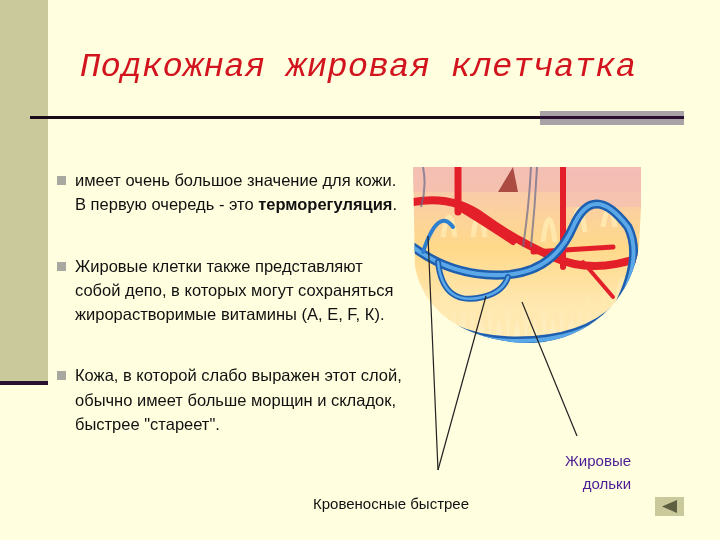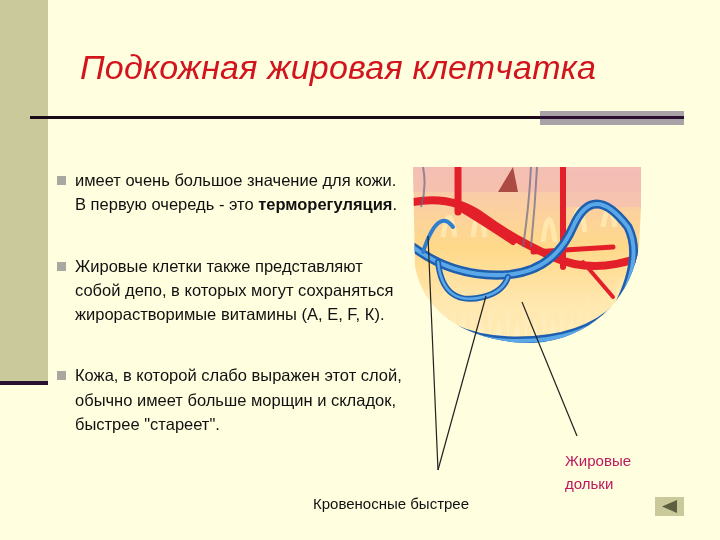--- a/index.html
+++ b/index.html
@@ -1,29 +1,29 @@
 <!DOCTYPE html>
 <html><head>
 <meta charset="utf-8">
 <style>
   html, body { margin:0; padding:0; }
   body { width:720px; height:540px; background:#FFFEDF; position:relative; overflow:hidden; font-family:"Liberation Sans", sans-serif; }
   .olive-bar { position:absolute; left:0; top:0; width:48px; height:383px; background:#C9C99B; }
   .olive-bar-edge { position:absolute; left:0; top:381px; width:48px; height:4px; background:#2A1030; }
-  .title { position:absolute; left:80px; top:48px; font-family:Liberation Sans, sans-serif; font-style:italic; font-size:34px; color:#D2141E; white-space:nowrap; letter-spacing:0.2px; }
+  .title { position:absolute; left:80px; top:48px; font-family:Liberation Mono, monospace; font-style:italic; font-size:34px; color:#D2141E; white-space:nowrap; letter-spacing:0.2px; }
   .title-rule { position:absolute; left:30px; top:116px; width:654px; height:3px; background:#1A0A1A; }
   .title-rule-accent { position:absolute; left:540px; top:111px; width:144px; height:14px; background:#A9A3A8; }
   .title-rule-accent-line { position:absolute; left:540px; top:116px; width:144px; height:3px; background:#2A1030; }
   .bullets { position:absolute; left:57px; top:131px; width:345px; margin:0; padding:0; list-style:none; }
   .bullet { position:relative; padding-left:18px; font-size:16.5px; line-height:24.3px; color:#111;margin-top:37px; }
   .bullet-marker { position:absolute; left:0; top:8px; width:9px; height:9px; background:#A8A8A0; }
   .bullet b { font-weight:bold; }
   .figure { position:absolute; left:413px; top:167px; width:228px; height:177px; }
   .label-vessels { position:absolute; left:313px; top:495px; font-size:15px; color:#111; white-space:nowrap; }
-  .label-lobules { position:absolute; left:565px; top:449px; font-size:15px; line-height:23px; color:#be185d; }
+  .label-lobules { position:absolute; left:565px; top:449px; font-size:15px; line-height:23px; color:#4c1d95;text-align:right; }
   .leader-lines { position:absolute; left:0; top:0; width:720px; height:540px; pointer-events:none; }
   .back-button { position:absolute; left:655px; top:497px; width:29px; height:19px; background:#C9C99B; border:none; padding:0; cursor:pointer; }
   .back-button svg { display:block; }
 </style>
 </head>
 <body>
 
 <div class="olive-bar"></div>
 <div class="olive-bar-edge"></div>
 

